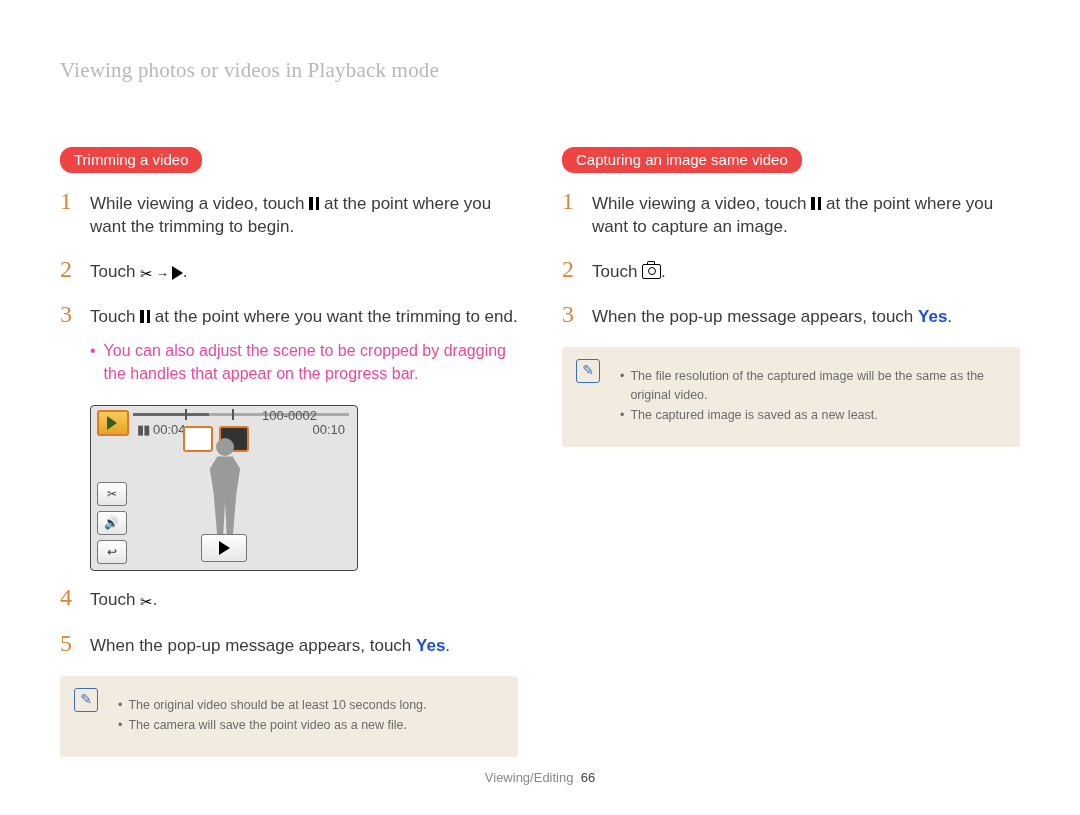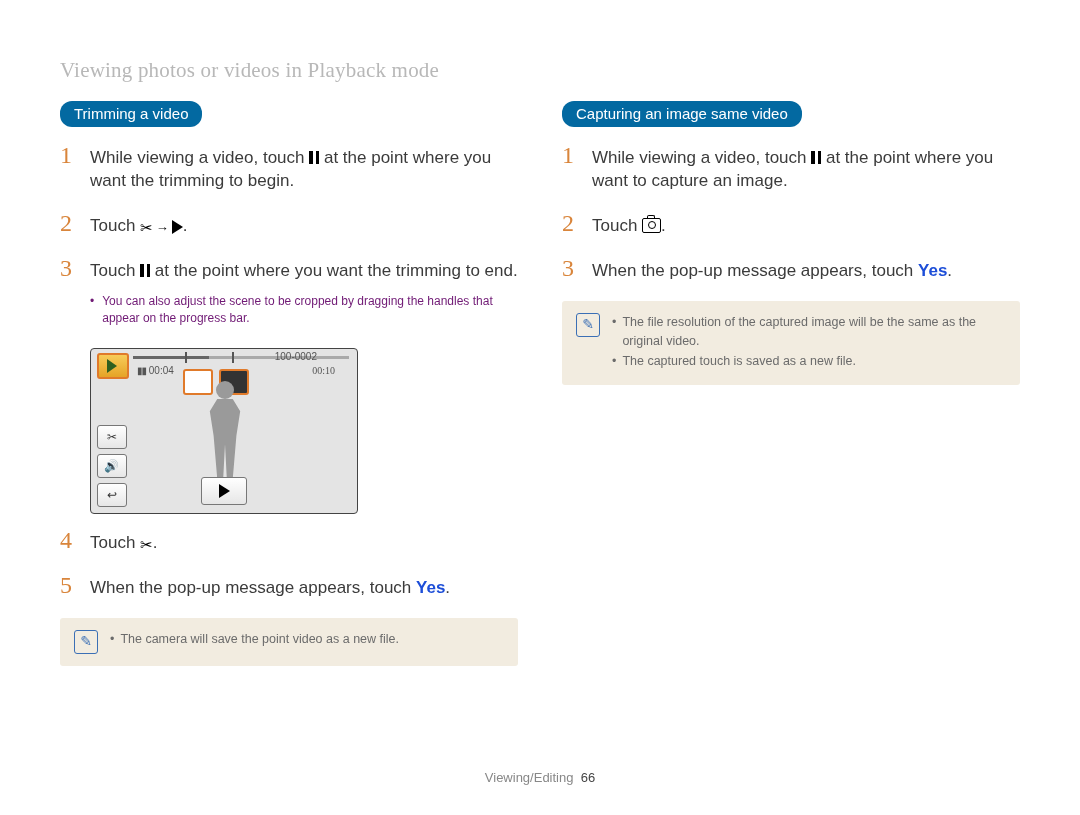--- a/index.html
+++ b/index.html
@@ -10,66 +10,66 @@
     font-family:Arial,Helvetica,sans-serif;
     color:#4a4a4a;
     position:relative;
   }
   .running-head{
     font-family:Georgia,'Times New Roman',serif;
     font-weight:300;
     font-size:21px;
     color:#b8b8b8;
     letter-spacing:0.2px;
-    margin-bottom:18px;
+    margin-bottom:64px;
   }
   .columns{display:flex;gap:44px;}
   .col{flex:1 1 0;}
   .pill{
     display:inline-block;
-    background:#0369a1;
+    background:#ef4444;
     color:#fff;
     font-size:15px;
     padding:4px 14px 5px;
     border-radius:12px;
     margin-bottom:16px;
   }
   .steps{padding:0;margin:0;list-style:none;}
   .step{display:flex;gap:12px;margin-bottom:18px;line-height:1.35;}
   .step-num{
     font-family:Georgia,'Times New Roman',serif;
     color:#d9853b;
     font-size:24px;
     width:18px;
     flex-shrink:0;
     line-height:1.05;
   }
   .step-body{font-size:17px;color:#3b3b3b;padding-top:4px;}
   .step-body b{font-weight:700;color:#1d4ed8;}
   .sub-bullet{
     list-style:none;margin:10px 0 0 0;padding:0;
-    font-size:12px;color:#701a75;line-height:1.45;
+    font-size:16px;color:#ec4899;line-height:1.45;
   }
   .sub-bullet li{display:flex;gap:8px;margin-bottom:2px;}
   .sub-bullet li::before{content:"•";}
   .thumb{margin:4px 0 14px 30px;}
   .note-box{
     background:#f2ece0;
     border-radius:3px;
     padding:12px 14px;
     display:flex;gap:12px;
     margin-top:6px;
   }
   .note-icon{
     width:22px;height:22px;flex-shrink:0;
     border:1.5px solid #3b6fb5;border-radius:3px;
     color:#3b6fb5;font-size:14px;line-height:20px;text-align:center;
     font-family:Arial;
   }
-  .note-list{list-style:none;padding:0;margin:0;font-size:12.5px;color:#6b6b6b;line-height:1.5;}
+  .note-list{list-style:none;padding:0;margin:8px;font-size:12.5px;color:#6b6b6b;line-height:1.5;}
   .note-list li{display:flex;gap:6px;margin-bottom:2px;}
   .note-list li::before{content:"•";}
   .footer{
     position:absolute;left:0;right:0;bottom:30px;
     text-align:center;font-size:13px;color:#888;
   }
   .footer .pg{color:#444;}
   
   .ic{display:inline-block;vertical-align:-2px;}
   .ic-pause{width:10px;height:13px;position:relative;vertical-align:-1px;}
@@ -102,24 +102,24 @@
   .prog .tick{
     position:absolute;top:-4px;width:2px;height:11px;background:#555;
   }
   .prog .h1{left:24%;}
   .prog .h2{left:46%;}
   .handles{position:absolute;top:16px;left:86px;display:flex;gap:6px;}
   .hn{
     width:26px;height:22px;border:2px solid #e07a2a;border-radius:3px;position:relative;background:#fff;
   }
   .hn.r{background:#333;}
-  .small{position:absolute;font-size:10px;color:#555;}
+  .small{position:absolute;font-size:13px;color:#555;}
   .t-left{top:12px;left:40px;}
   .t-file{top:-2px;right:34px;}
-  .t-right{top:12px;right:16px;font-family:Liberation Serif, serif;}
+  .t-right{top:12px;right:6px;}
   .left-btns{position:absolute;left:6px;bottom:6px;display:flex;flex-direction:column;gap:5px;}
   .btn{
     width:28px;height:22px;border:1.5px solid #777;border-radius:3px;
     background:linear-gradient(#fff,#e6e6e6);display:flex;align-items:center;justify-content:center;
     font-size:12px;color:#333;
   }
   .play-center{
     position:absolute;bottom:8px;left:50%;transform:translateX(-50%);
     width:44px;height:26px;border:1.5px solid #777;border-radius:3px;
     background:linear-gradient(#fff,#e6e6e6);display:flex;align-items:center;justify-content:center;
@@ -221,20 +221,23 @@
           <span class="step-body">
             <span>When the pop-up message appears, touch </span><b>Yes</b><span>.</span>
           </span>
         </li>
       </ul>
 
       <div class="note-box">
         <div class="note-icon">✎</div>
         <ul class="note-list">
           <li>
+              <span>The original video should be at least 10 seconds long.</span>
+            </li>
+          <li>
               <span>The camera will save the point video as a new file.</span>
             </li>
         </ul>
       </div>
     </div>
 
     <div class="col">
       <div class="pill">Capturing an image same video</div>
 
       <ul class="steps">
@@ -258,21 +261,21 @@
         </li>
       </ul>
 
       <div class="note-box">
         <div class="note-icon">✎</div>
         <ul class="note-list">
           <li>
               <span>The file resolution of the captured image will be the same as the original video.</span>
             </li>
           <li>
-              <span>The captured touch is saved as a new file.</span>
+              <span>The captured image is saved as a new least.</span>
             </li>
         </ul>
       </div>
     </div>
 
   </div>
 
   <div class="footer">
     <span>Viewing/Editing</span>&nbsp;&nbsp;<span class="pg">66</span>
   </div>

